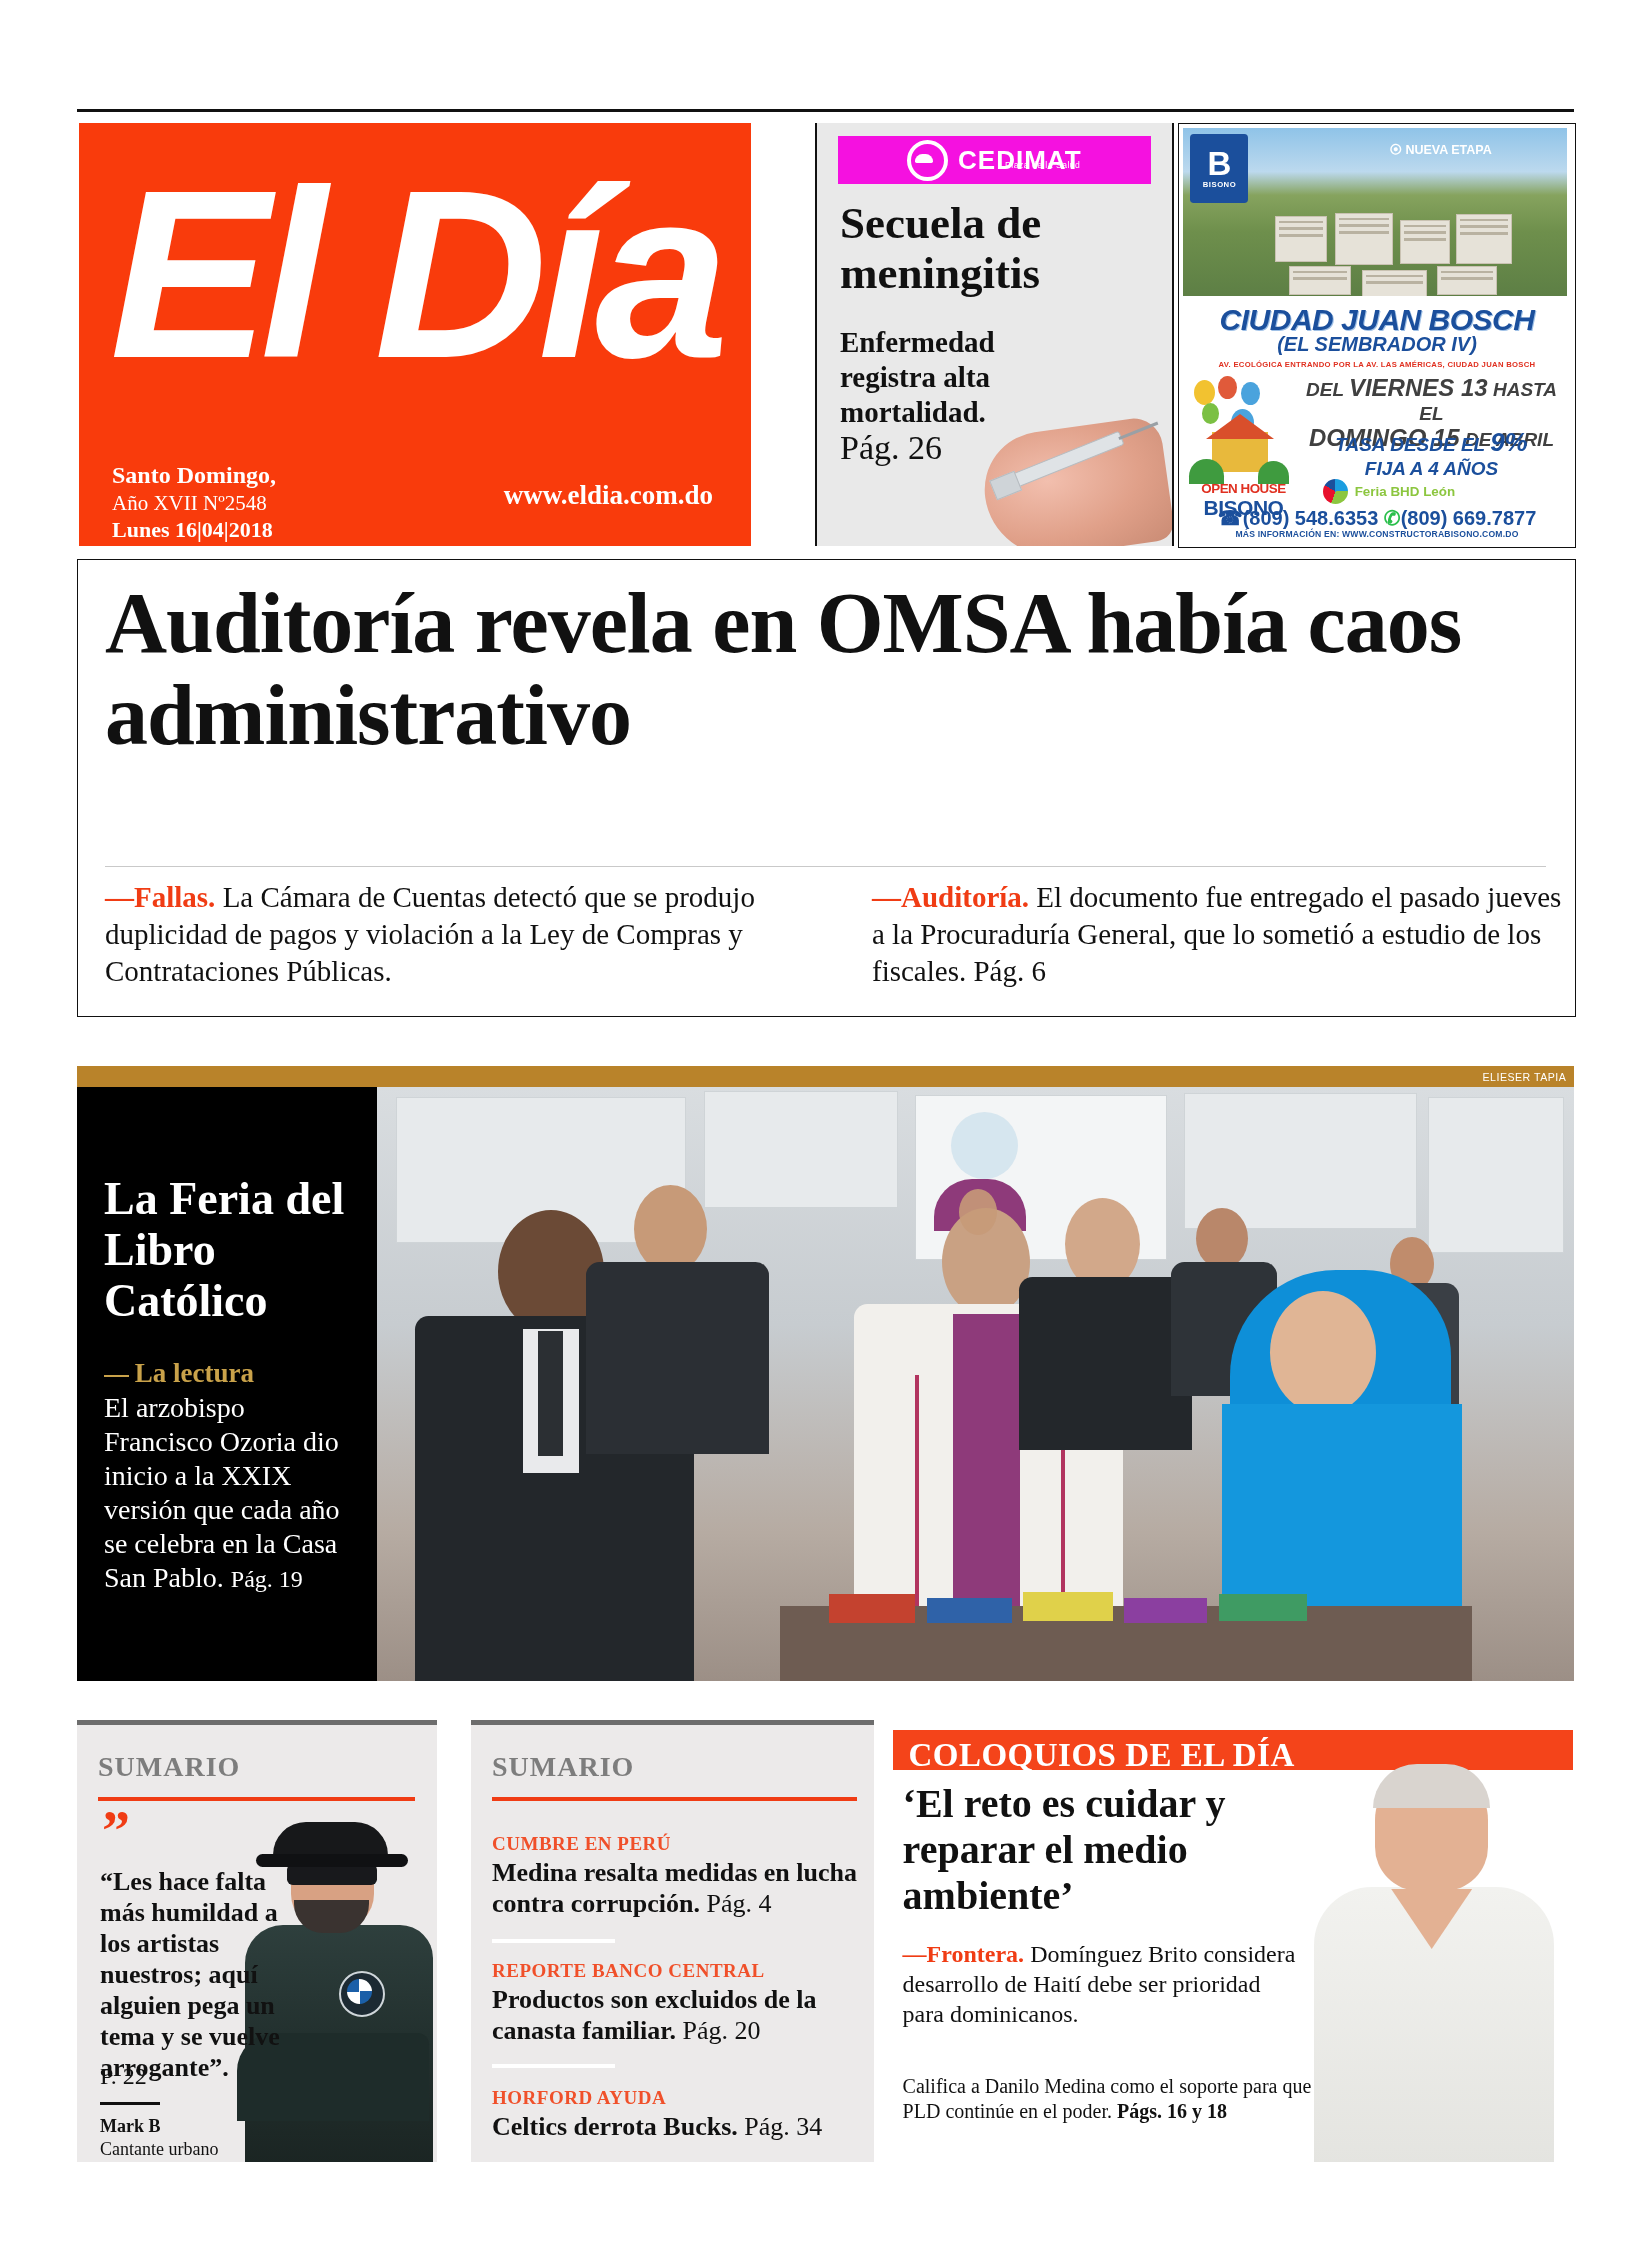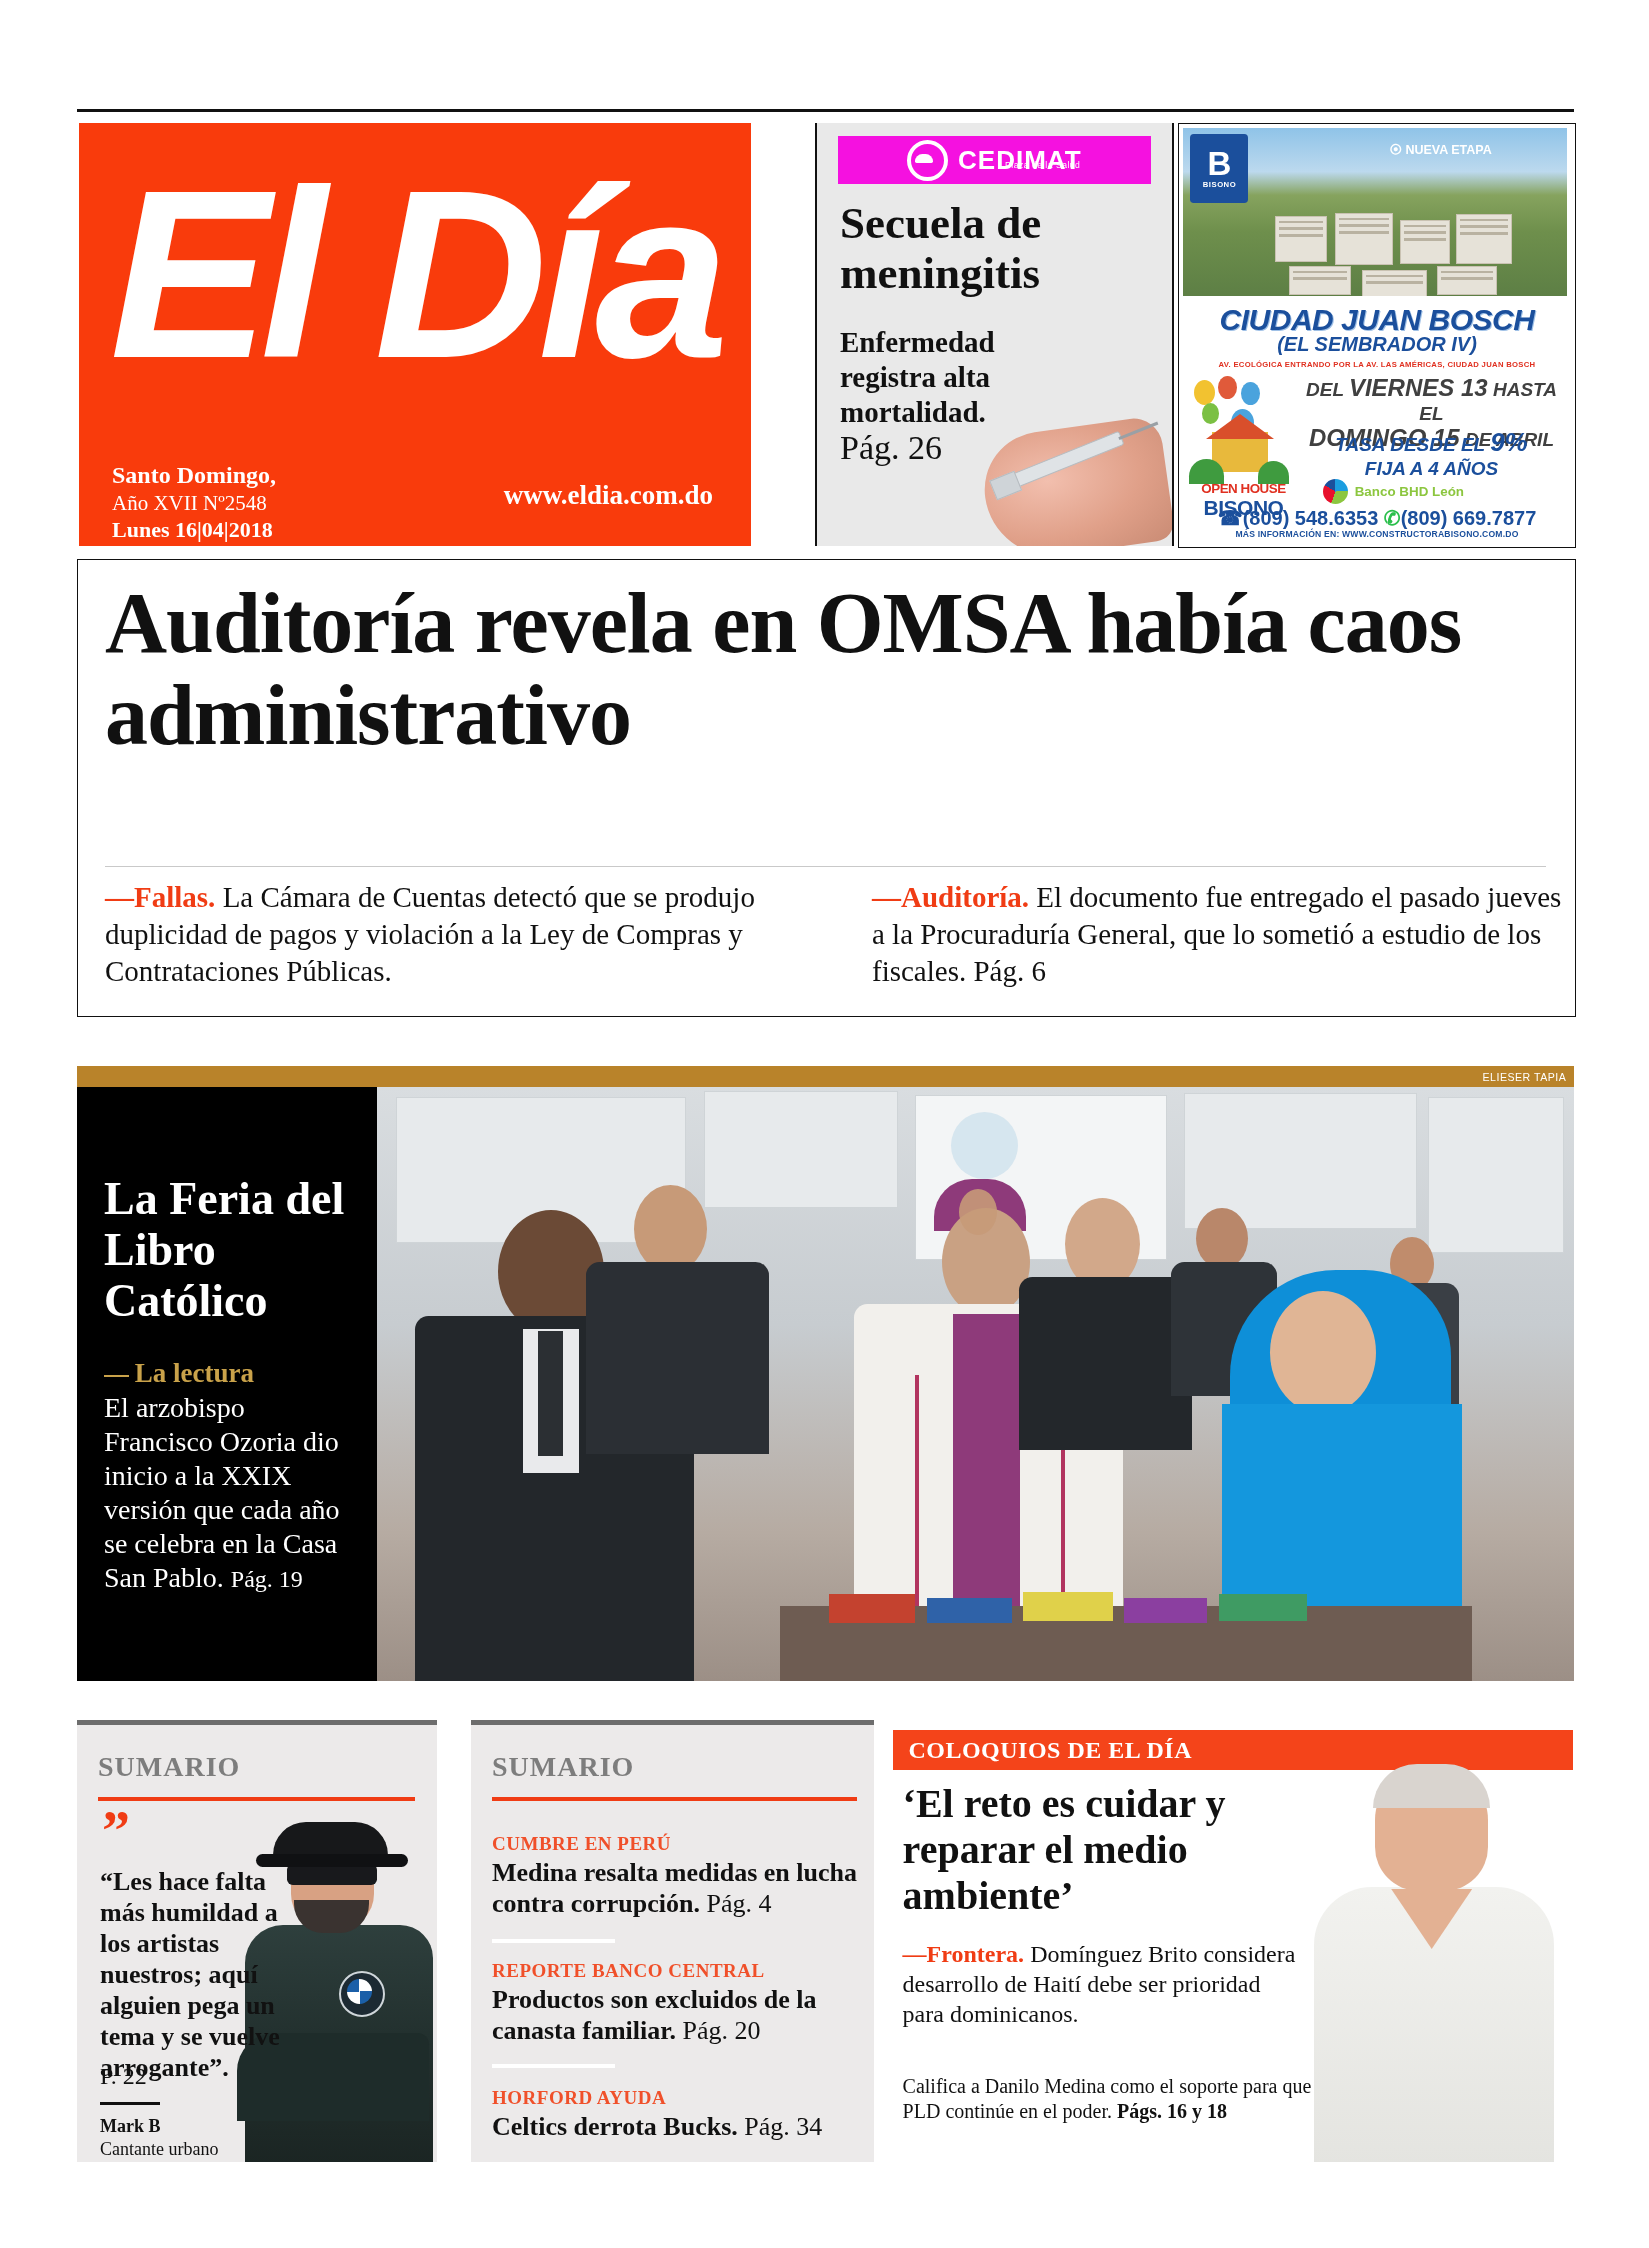--- a/index.html
+++ b/index.html
@@ -155,21 +155,21 @@
 
   .news-item{position:absolute;left:21px;width:371px;}
   .ni-kicker{font-family:"Liberation Serif",serif;font-weight:bold;font-size:19px;color:#f0502a;letter-spacing:0.5px;}
   .ni-title{font-weight:bold;font-size:26px;line-height:31px;color:#111;margin-top:1.9px;}
   .ni-title .pg{font-weight:normal;}
   .ni-sep{position:absolute;left:21px;width:123px;height:3.8px;background:#fff;}
 
   .coloq{position:absolute;left:893px;top:1720px;width:680px;height:442px;background:#fff;overflow:hidden;}
   .coloq-bar{position:absolute;left:0;top:9.6px;width:680px;height:40px;background:#f4441a;}
   .coloq-bar span{position:absolute;left:15.4px;top:7.7px;font-family:"Liberation Serif",serif;
-     font-weight:bold;font-size:24px;color:#fff;letter-spacing:0.5px;}
+     font-weight:bold;font-size:33px;color:#fff;letter-spacing:0.5px;}
   .coloq-h{position:absolute;left:9.6px;top:61px;width:403px;font-weight:bold;font-size:40px;line-height:46px;color:#111;}
   .coloq-body{position:absolute;left:9.6px;top:219px;width:403px;font-size:24px;line-height:30px;color:#111;}
   .coloq-body .tag{color:#f03c14;font-weight:bold;}
   .coloq-foot{position:absolute;left:9.6px;top:354px;width:413px;font-size:20px;line-height:25px;color:#111;}
   .coloq-foot b{font-weight:bold;}
   .coloq-photo{position:absolute;right:5.8px;top:38px;width:259px;height:403px;}
   .cp-head{position:absolute;left:67px;top:9.6px;width:113px;height:123px;background:#e3b193;border-radius:52px 52px 44px 44px;}
   .cp-hair{position:absolute;left:65px;top:5.8px;width:117px;height:44px;background:#d9d4cf;border-radius:58px 58px 0 0;}
   .cp-shirt{position:absolute;left:5.8px;top:129px;width:240px;height:279px;
      background:linear-gradient(180deg,#f2f2ef 0%,#e4e4e0 100%);border-radius:58px 58px 0 0;}
@@ -271,21 +271,21 @@
       <div class="toy" style="left:52px;top:5.8px;width:19px;height:23px;background:#4aa3dd;"></div>
       <div class="toy" style="left:13.4px;top:27px;width:17.3px;height:21px;background:#7bc043;"></div>
       <div class="toy" style="left:42px;top:33px;width:23px;height:27px;background:#4aa3dd;"></div>
       <div style="position:absolute;left:23px;top:56px;width:56px;height:40px;background:#e8b93c;"></div>
       <div style="position:absolute;left:17.3px;top:38px;width:0;height:0;border-left:34px solid transparent;border-right:34px solid transparent;border-bottom:25px solid #d94f2b;"></div>
       <div style="position:absolute;left:0px;top:83px;width:35px;height:25px;background:#3f9b3f;border-radius:17.3px 17.3px 0 0;"></div>
       <div style="position:absolute;left:69px;top:85px;width:31px;height:23px;background:#3f9b3f;border-radius:15.4px 15.4px 0 0;"></div>
     </div>
     <div class="bis-bank">
       <span class="bhd-mark"></span>
-      <span class="bhd-txt">Banco BHD León</span>
+      <span class="bhd-txt">Feria BHD León</span>
     </div>
     <div class="bis-open">
       <div class="open-h">OPEN HOUSE</div>
       <div class="open-b">BISONO</div>
     </div>
     <div class="bis-phones">
       <span>☎</span><span>(809) 548.6353</span>
       <span style="color:#2bbf4c;">✆</span><span>(809) 669.7877</span>
     </div>
     <div class="bis-info">MÁS INFORMACIÓN EN: WWW.CONSTRUCTORABISONO.COM.DO</div>

